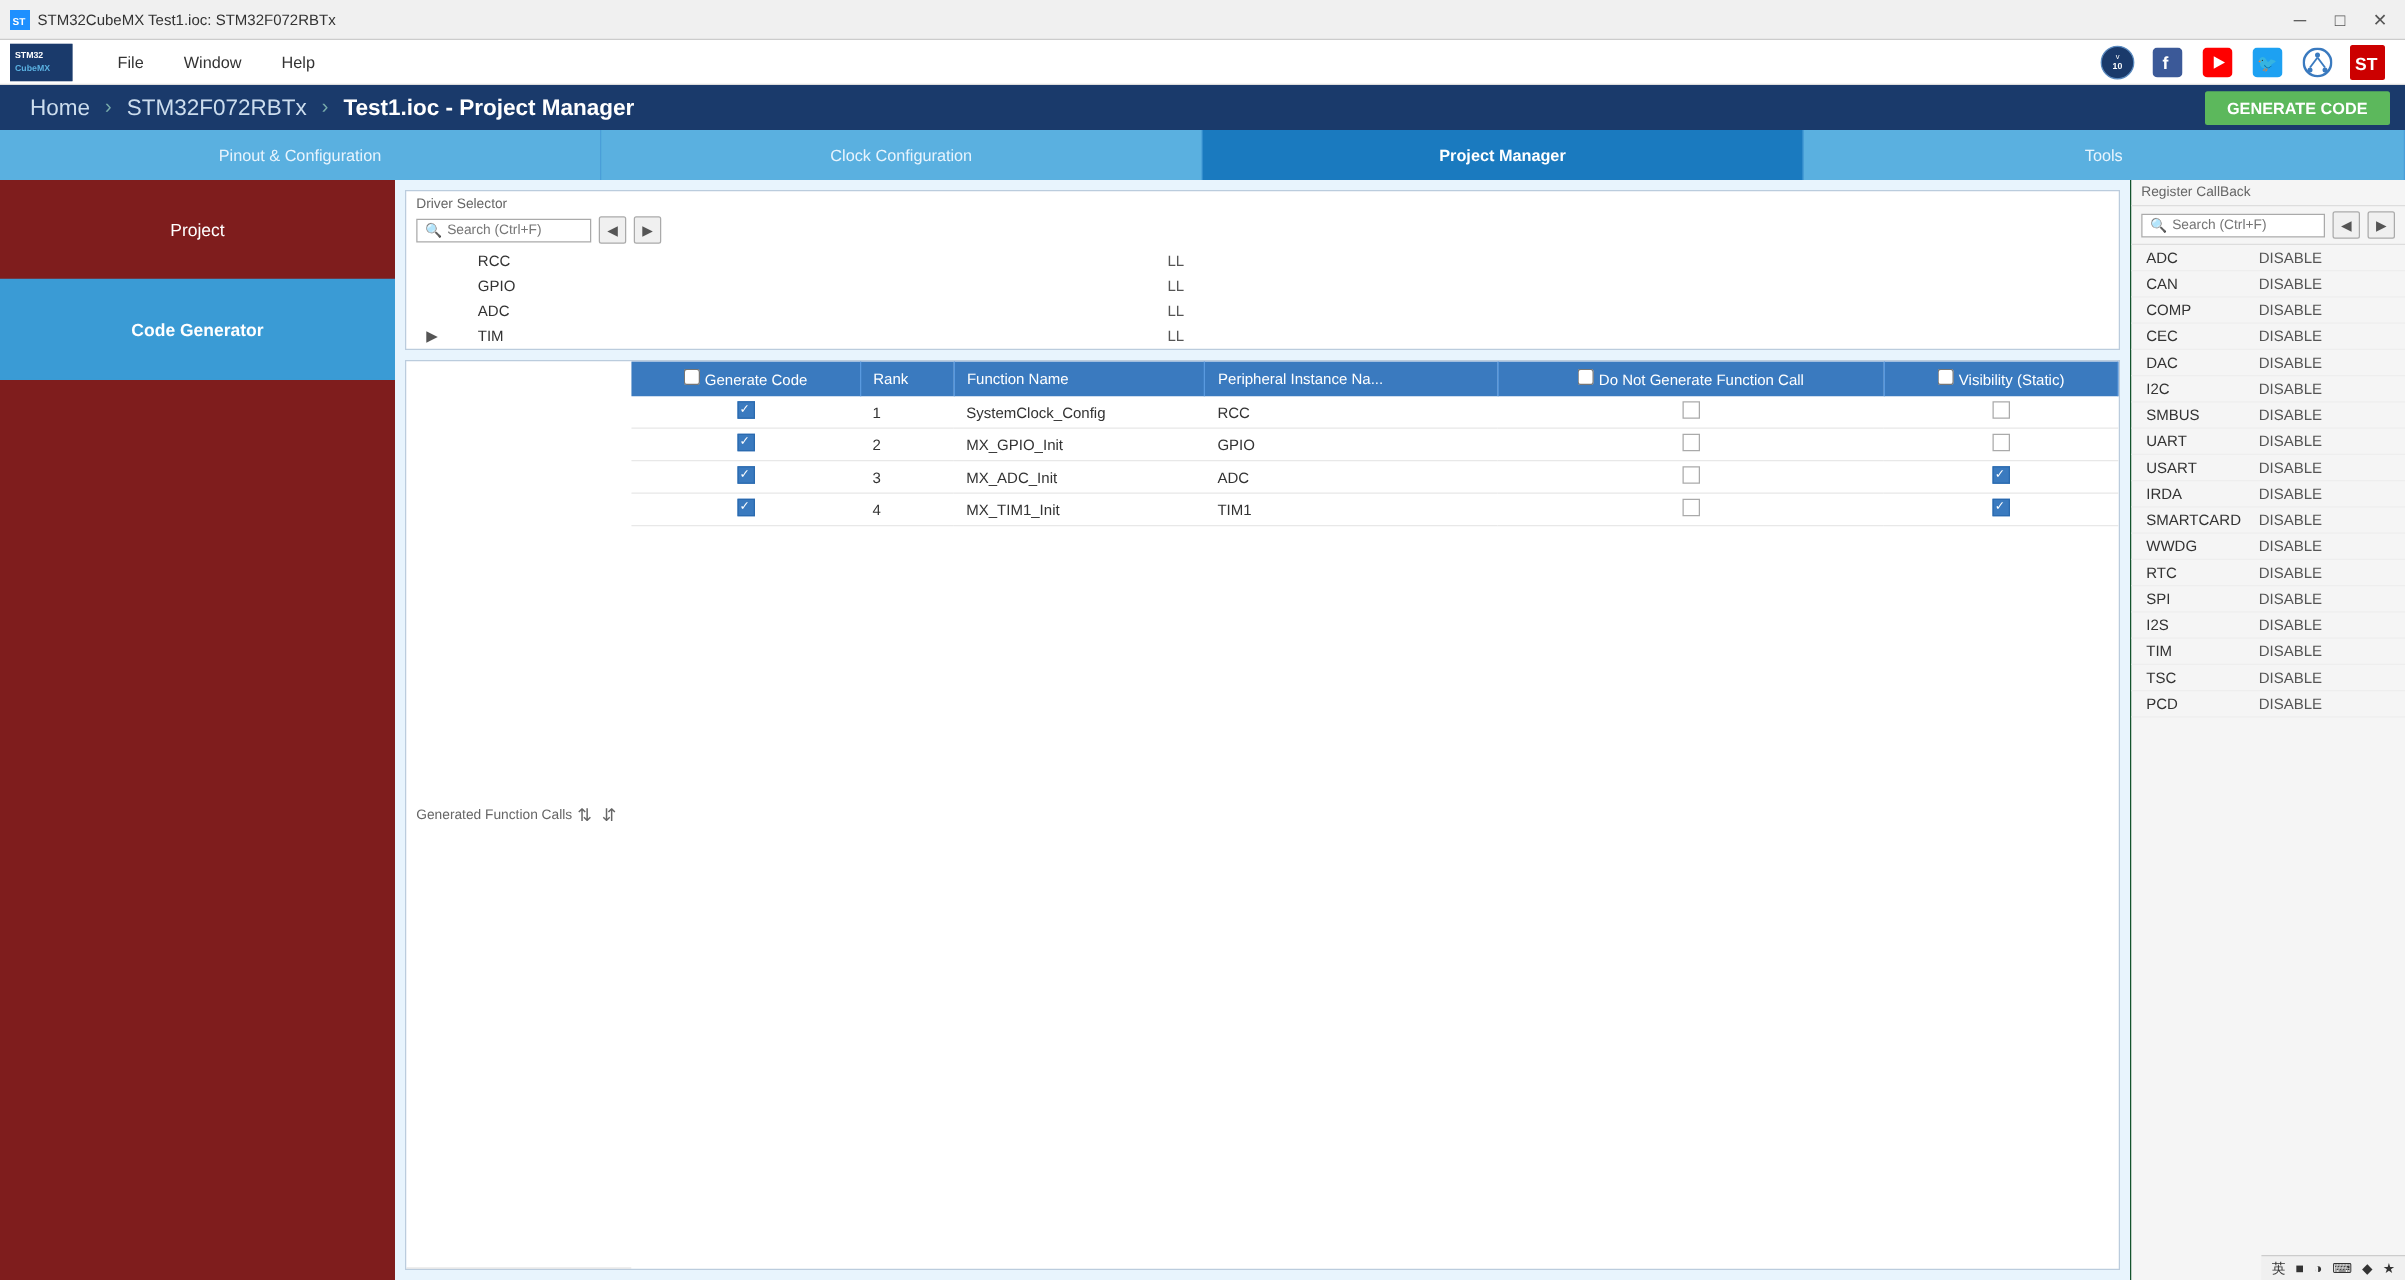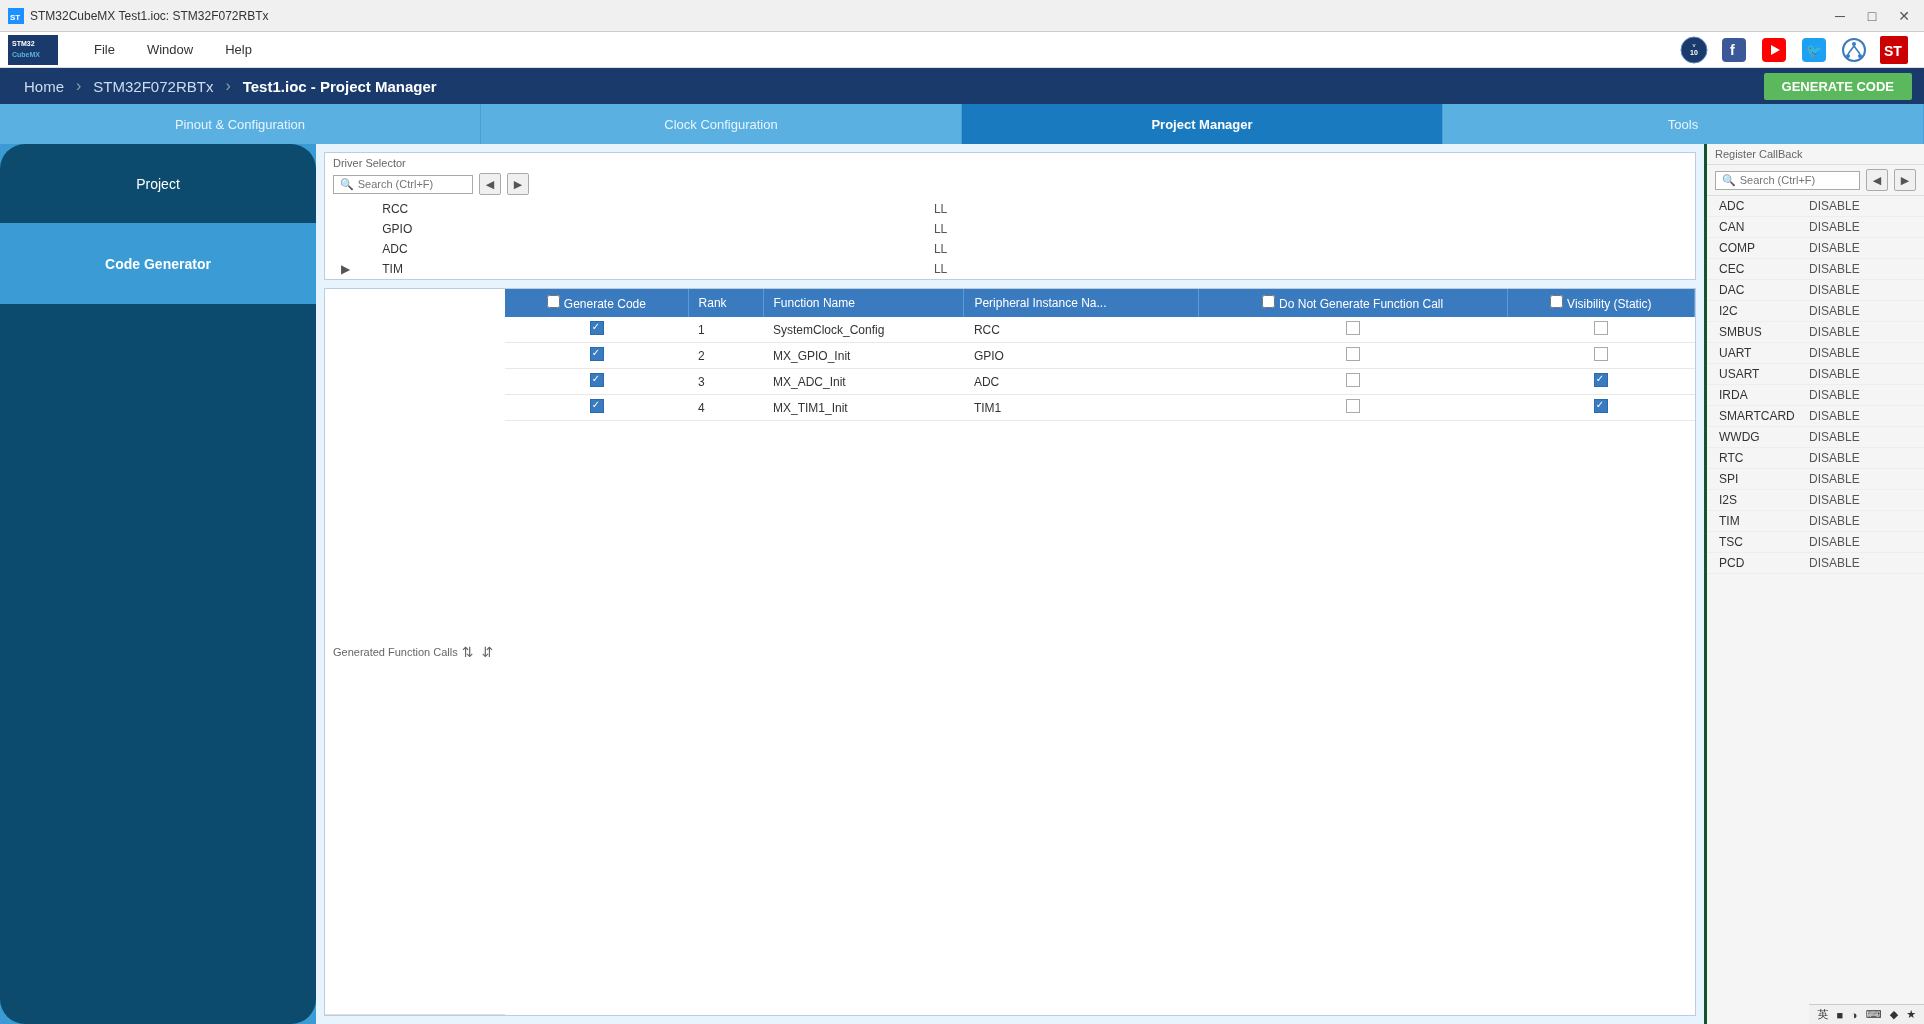--- a/index.html
+++ b/index.html
@@ -49,21 +49,21 @@
     
     .breadcrumb {
       background: #1a3a6b;
       height: 36px;
       display: flex;
       align-items: center;
       padding: 0 12px;
     }
     .breadcrumb-item {
       color: #cde;
-      font-size: 15px;
+      font-size: 18px;
       padding: 4px 12px;
       cursor: pointer;
     }
     .breadcrumb-item.active { color: white; font-weight: bold; }
     .breadcrumb-sep { color: #7aa; font-size: 16px; }
     .breadcrumb-spacer { flex: 1; }
     .generate-code-btn {
       background: #5cb85c;
       color: white;
       border: none;
@@ -93,24 +93,23 @@
 
     
     .main-layout {
       display: flex;
       height: calc(1024px - 32px - 36px - 36px - 40px);
     }
 
     
     .sidebar {
       width: 316px;
-      background: #0c4a6e;
+      background: #7f1d1d;
       display: flex;
       flex-direction: column;
-      border-radius: 25px;
     }
     .sidebar-item {
       padding: 20px 16px;
       color: white;
       font-size: 14px;
       cursor: pointer;
       border-bottom: 1px solid #3a9bd5;
       display: flex;
       align-items: center;
       justify-content: center;
@@ -232,21 +231,21 @@
     }
     .cb-empty {
       width: 14px; height: 14px; background: white;
       border: 1px solid #aaa; display: inline-block;
     }
 
     
     .right-panel {
       width: 220px;
       background: #f5f5f5;
-      border-left: 3px solid #14532d;
+      border-left: 1px solid #14532d;
       display: flex;
       flex-direction: column;
     }
     .right-panel-header {
       padding: 4px 8px;
       font-size: 11px;
       color: #666;
       border-bottom: 1px solid #ddd;
     }
     .right-search {

